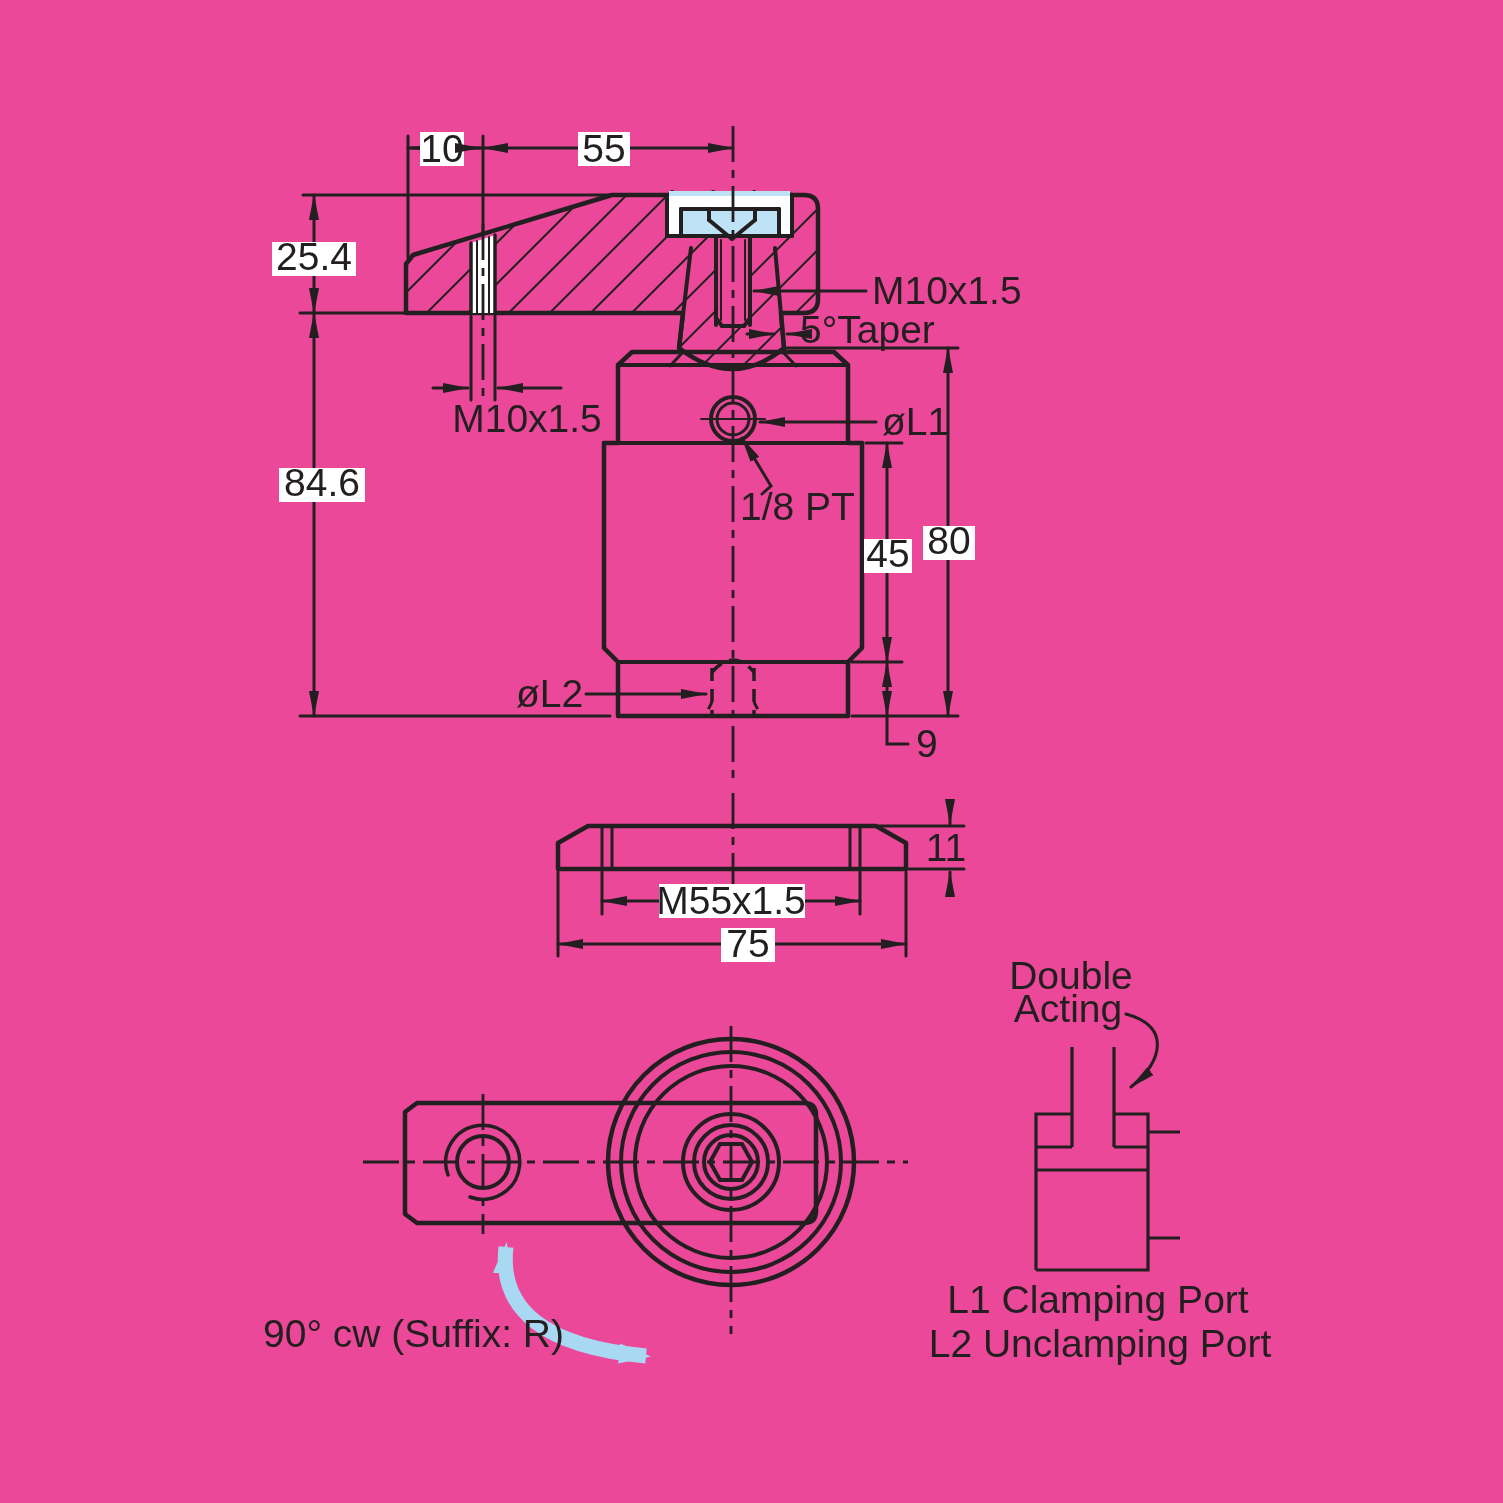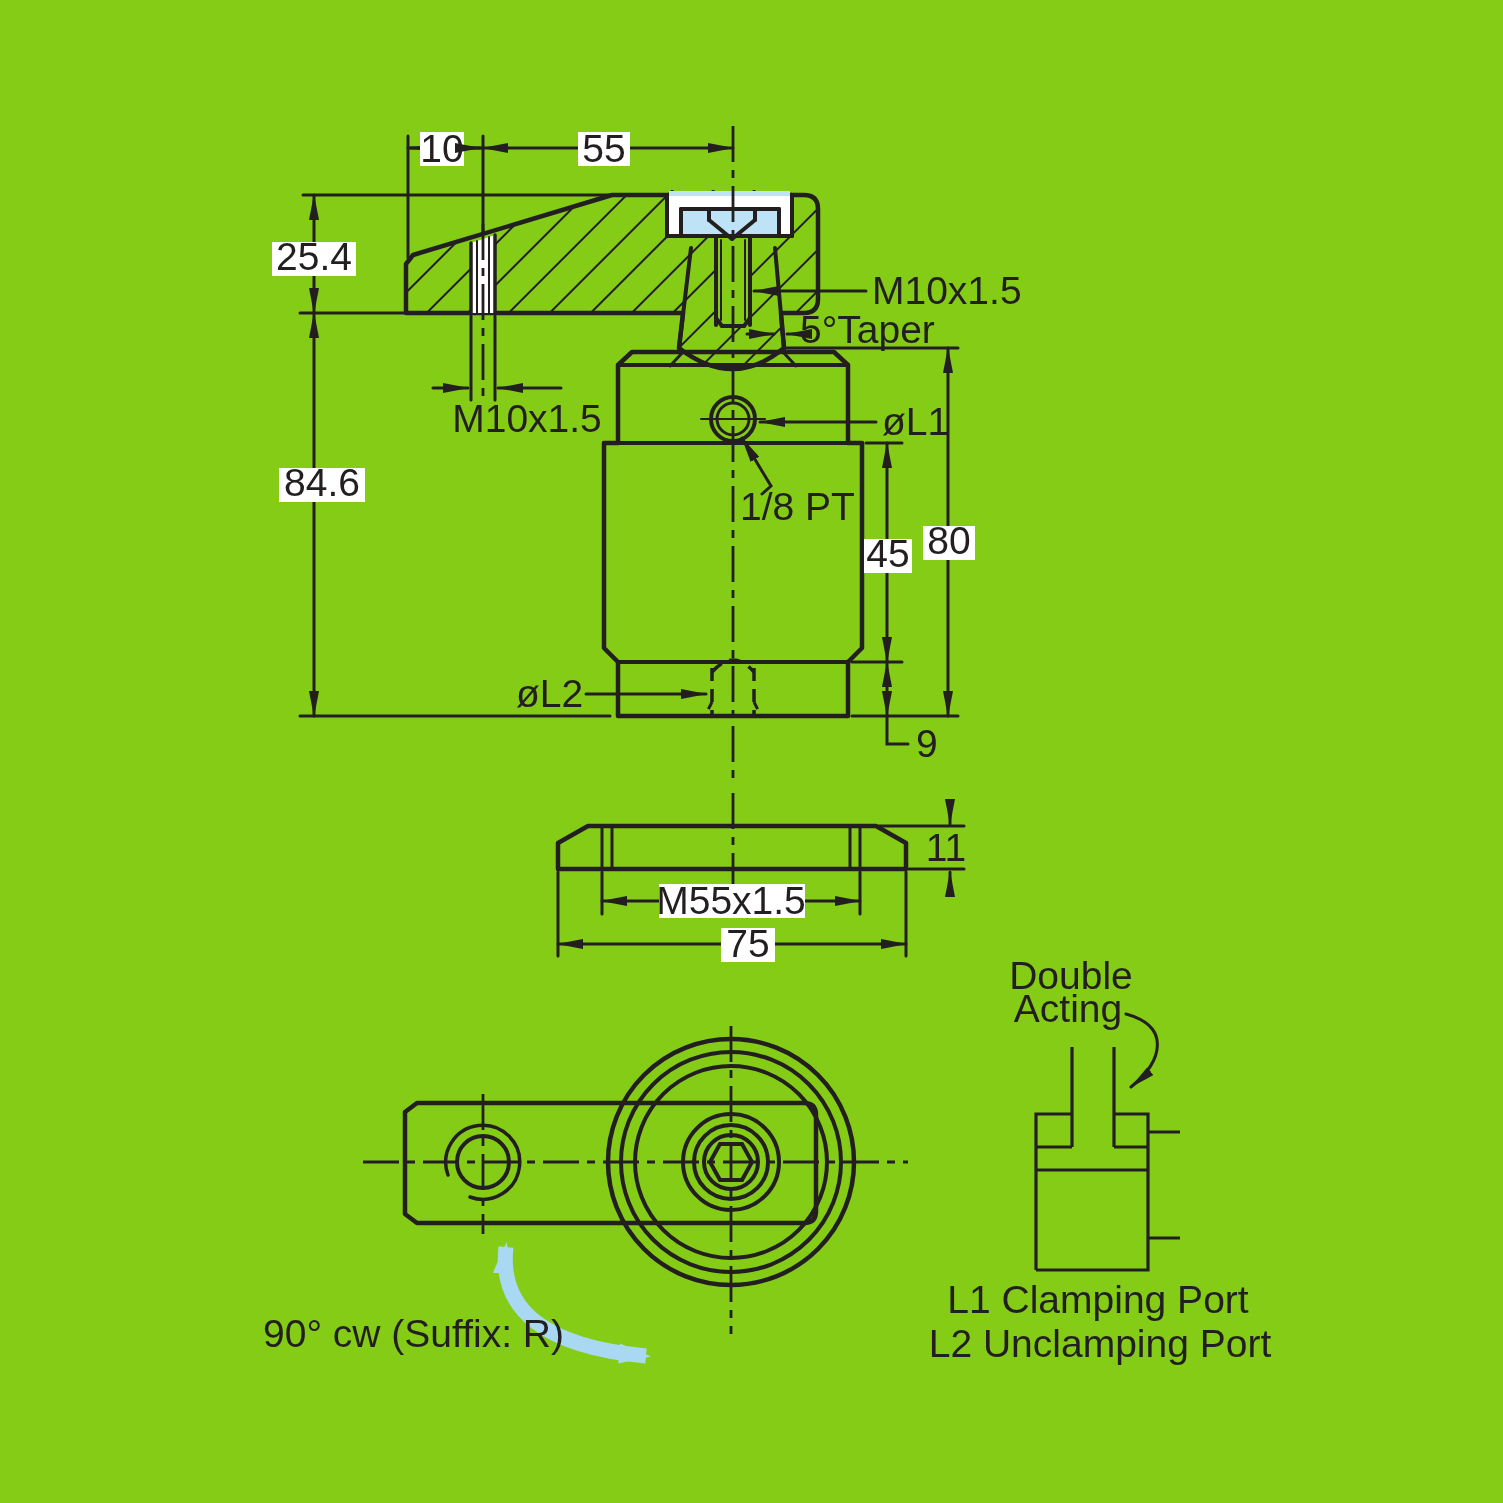--- a/index.html
+++ b/index.html
@@ -1,16 +1,16 @@
 <!DOCTYPE html>
 <html><head>
 <meta charset="utf-8">
 <style>
   html,body{margin:0;padding:0;background:#ffffff;}
-  .page{width:1503px;height:1503px;background:#84cc16;position:relative;overflow:hidden;}
+  .page{width:1503px;height:1503px;background:#ec4899;position:relative;overflow:hidden;}
   svg{display:block;}
   text{font-family:"Liberation Sans","DejaVu Sans",sans-serif;fill:#231F20;}
   .t39{font-size:39px;}
   .mid{text-anchor:middle;}
   .ol{stroke:#231F20;stroke-width:4.5;fill:none;stroke-linejoin:round;stroke-linecap:round;}
   .l4{stroke:#231F20;stroke-width:4;fill:none;stroke-linecap:round;}
   .l3{stroke:#231F20;stroke-width:3;fill:none;stroke-linecap:round;}
   .l35{stroke:#231F20;stroke-width:3.5;fill:none;stroke-linecap:round;}
   .l2{stroke:#231F20;stroke-width:2;fill:none;stroke-linecap:round;}
   .cl{stroke:#231F20;stroke-width:2.8;fill:none;stroke-dasharray:36 8 8 8;}

